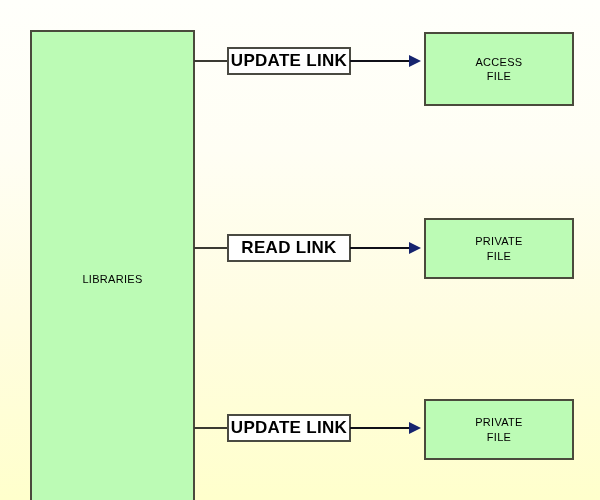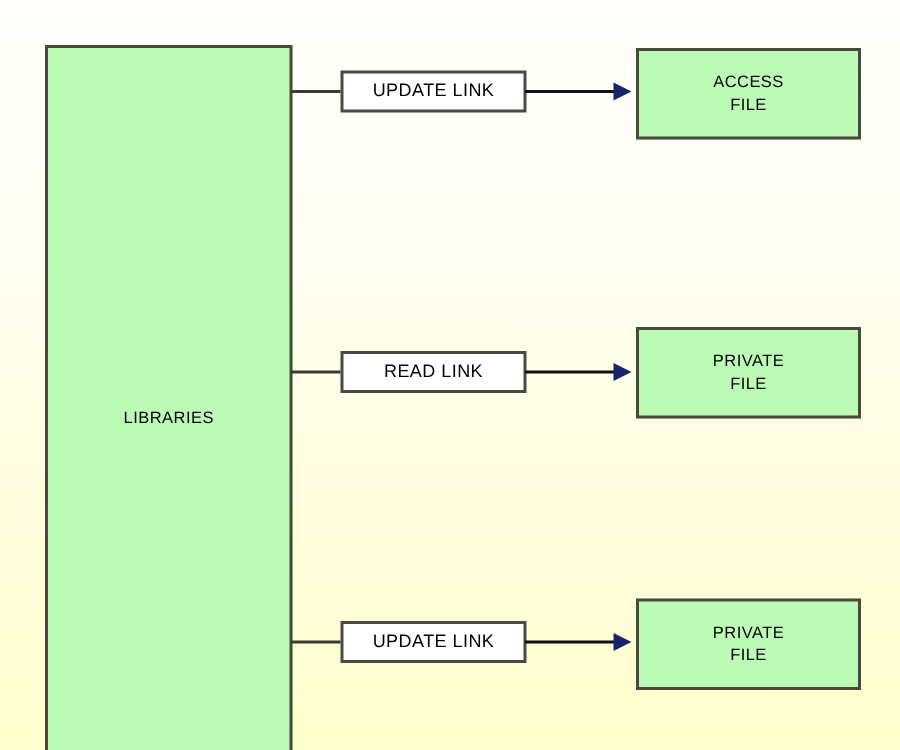--- a/index.html
+++ b/index.html
@@ -35,21 +35,22 @@
 
   .node.green {
     background-color: #bcfbb5;
     border: 2px solid #4a4a3c;
     font-size: 11px;
   }
 
   .node.white {
     background-color: #ffffff;
     border: 2px solid #4a4a42;
-    font-size: 12px;
+    font-size: 17px;
+    font-weight: bold;
   }
 
   .node-label {
     white-space: pre-line;
     display: block;
   }
 
   
   #source-node {
     left: 30px;
@@ -57,21 +58,21 @@
     width: 165px;
     height: 498px;
   }
 
   
   #link-box-0 { left: 227px; top:  47px; width: 124px; height: 28px; }
   #link-box-1 { left: 227px; top: 234px; width: 124px; height: 28px; }
   #link-box-2 { left: 227px; top: 414px; width: 124px; height: 28px; }
 
   
-  #target-node-0 { left: 424px; top:  32px; width: 150px; height: 61px; }
+  #target-node-0 { left: 424px; top:  32px; width: 150px; height: 74px; }
   #target-node-1 { left: 424px; top: 218px; width: 150px; height: 61px; }
   #target-node-2 { left: 424px; top: 399px; width: 150px; height: 61px; }
 
   
   .connector {
     position: absolute;
     height: 2px;
     background-color: #3a3a32;
   }
   

